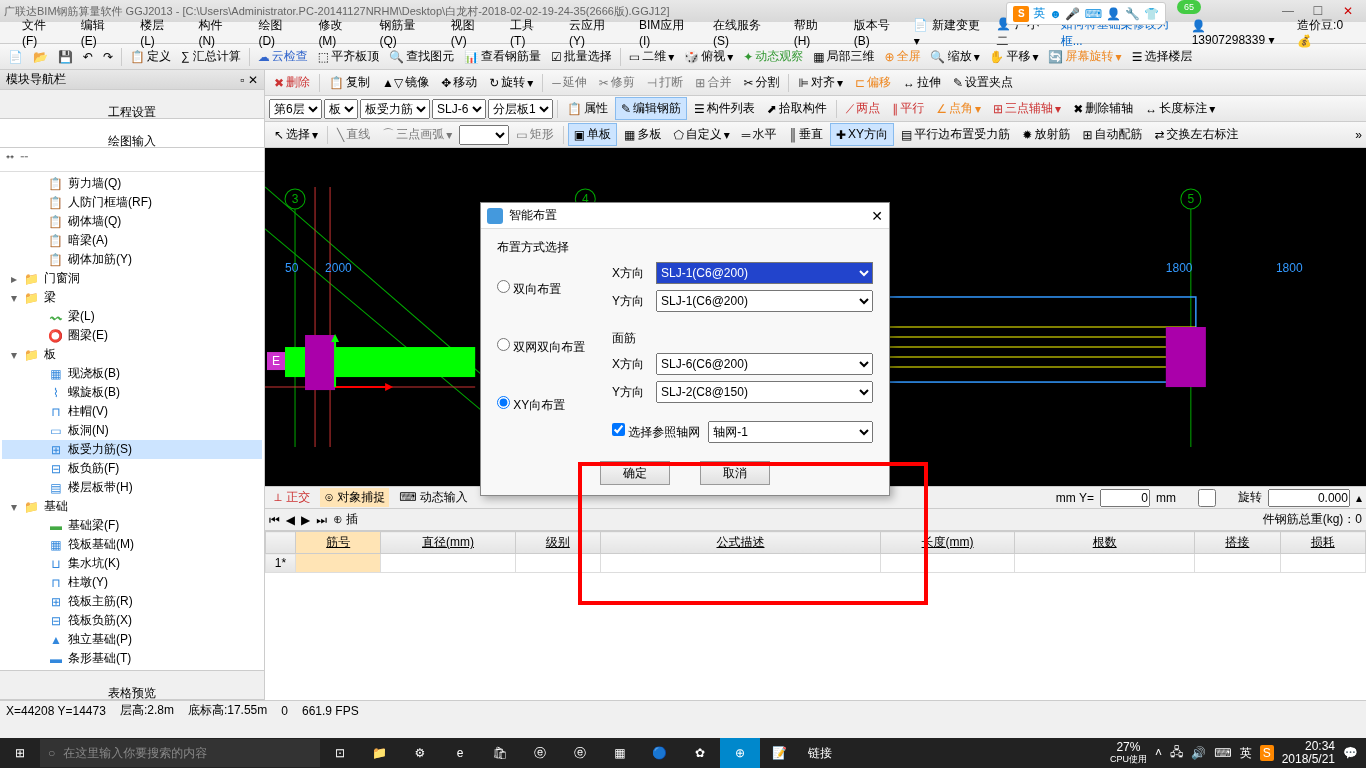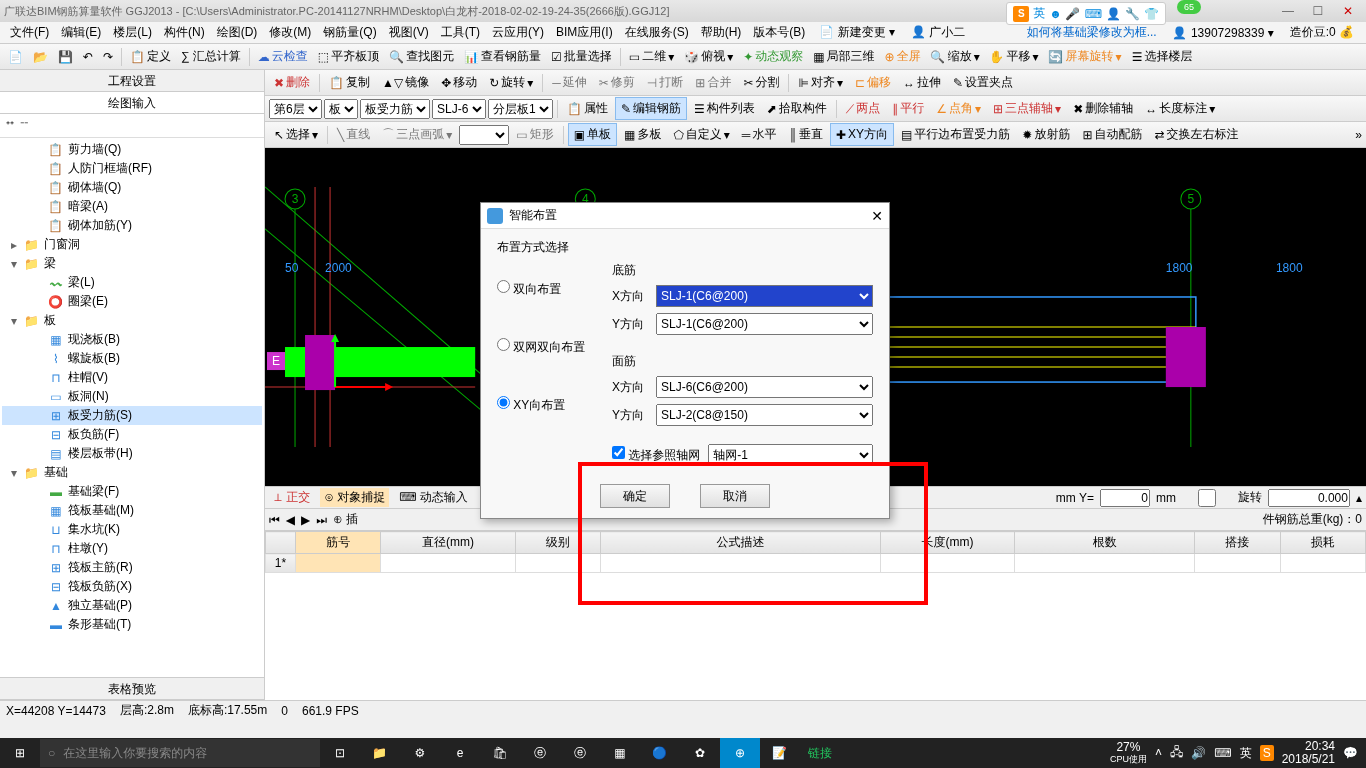--- a/index.html
+++ b/index.html
@@ -10,35 +10,35 @@
 .title-bar .win-controls { display: flex; gap: 2px; }
 .title-bar .win-btn { width: 28px; height: 18px; display: flex; align-items: center; justify-content: center; cursor: pointer; }
 .title-bar .win-btn.close { color: #c00; }
 
 .sogou-ime { position: absolute; top: 2px; right: 200px; display: flex; align-items: center; gap: 4px; background: #fff; border: 1px solid #ccc; padding: 2px 6px; border-radius: 3px; }
 .sogou-ime .s-icon { width: 16px; height: 16px; background: #ff8800; color: #fff; display: flex; align-items: center; justify-content: center; font-weight: bold; border-radius: 2px; font-size: 10px; }
 .sogou-ime span { color: #0088dd; }
 .sogou-badge { position: absolute; top: 0; right: 165px; width: 24px; height: 14px; background: #44cc44; color: #fff; border-radius: 7px; font-size: 9px; display: flex; align-items: center; justify-content: center; }
 
 .menu-bar { height: 22px; background: #f4f4f4; display: flex; align-items: center; padding: 0 4px; border-bottom: 1px solid #ccc; }
-.menu-bar .menu-item { padding: 2px 6px; cursor: pointer; }
+.menu-bar .menu-item { padding: 2px 6px; cursor: pointer; margin-left: 12px; }
 .menu-bar .spacer { flex: 1; }
 .menu-bar .right-item { padding: 2px 8px; color: #000; }
 .menu-bar .link { color: #0066cc; }
 
 .toolbar { height: 26px; background: linear-gradient(#f8f8f8, #e8e8e8); display: flex; align-items: center; padding: 0 4px; border-bottom: 1px solid #ccc; gap: 2px; }
 .toolbar .tb-btn { padding: 2px 4px; display: flex; align-items: center; gap: 2px; cursor: pointer; }
 .toolbar .tb-sep { width: 1px; height: 18px; background: #ccc; margin: 0 2px; }
 
 .main-area { display: flex; height: calc(100% - 138px); }
 
 .left-panel { width: 265px; background: #fff; border-right: 1px solid #ccc; display: flex; flex-direction: column; }
 .panel-header { height: 20px; background: linear-gradient(#e8e8e8, #d8d8d8); padding: 2px 6px; border-bottom: 1px solid #ccc; display: flex; align-items: center; }
 .panel-header .close-x { margin-left: auto; cursor: pointer; }
-.panel-tab { height: 22px; background: #f0f0f0; text-align: center; padding: 3px; border-bottom: 1px solid #ccc; cursor: pointer; }
+.panel-tab { height: 22px; background: #f0f0f0; text-align: center; padding: 14px; border-bottom: 1px solid #ccc; cursor: pointer; }
 .panel-tab.active { background: #fff; }
 .mini-tb { height: 24px; display: flex; align-items: center; padding: 2px 6px; gap: 6px; border-bottom: 1px solid #ddd; }
 .tree { flex: 1; overflow-y: auto; padding: 2px; }
 .tree-item { display: flex; align-items: center; padding: 1px 2px; gap: 4px; cursor: pointer; white-space: nowrap; }
 .tree-item.selected { background: #cce4ff; }
 .tree-item .indent { display: inline-block; }
 .tree-item .expand { width: 12px; text-align: center; color: #666; }
 .tree-item .icon { width: 16px; height: 14px; display: inline-flex; align-items: center; justify-content: center; }
 .tree-item .folder { color: #e8b828; }
 .tree-item .blue-ic { color: #3388dd; }
@@ -56,21 +56,21 @@
 .canvas-area { flex: 1; background: #000; position: relative; overflow: hidden; }
 .canvas-svg { width: 100%; height: 100%; }
 
 .coord-bar { height: 22px; background: #f0f0f0; border-top: 1px solid #ccc; display: flex; align-items: center; padding: 0 4px; gap: 6px; }
 .coord-bar .cb-item { padding: 1px 4px; }
 .coord-bar input { width: 50px; height: 18px; text-align: right; }
 
 .data-grid-bar { height: 22px; background: #f0f0f0; border-top: 1px solid #ccc; display: flex; align-items: center; padding: 0 4px; gap: 6px; }
 .data-grid { height: 170px; background: #fff; border-top: 1px solid #ccc; overflow: auto; }
 .data-grid table { border-collapse: collapse; width: 100%; }
-.data-grid th { background: linear-gradient(#f4f4f4,#e4e4e4); border: 1px solid #ccc; padding: 2px 12px; font-weight: normal; }
+.data-grid th { background: linear-gradient(#f4f4f4,#e4e4e4); border: 1px solid #ccc; padding: 2px 12px; font-weight: normal; text-decoration: underline; }
 .data-grid td { border: 1px solid #ddd; padding: 2px 6px; }
 .data-grid .row-hdr { background: linear-gradient(#f4f4f4,#e4e4e4); text-align: center; width: 30px; }
 .data-grid .col-jin { background: #ffe4b5; text-align: center; }
 
 .status-bar { height: 20px; background: #f0f0f0; border-top: 1px solid #ccc; display: flex; align-items: center; padding: 0 6px; gap: 14px; font-size: 11px; }
 .status-bar .flex { flex: 1; }
 
 .taskbar { position: absolute; bottom: 0; left: 0; right: 0; height: 30px; background: #222; display: flex; align-items: center; color: #fff; }
 .taskbar .start { width: 40px; height: 30px; display: flex; align-items: center; justify-content: center; }
 .taskbar .search-box { background: #333; height: 28px; width: 280px; display: flex; align-items: center; padding: 0 8px; color: #888; gap: 8px; }
@@ -169,20 +169,24 @@
   <span class="tb-btn ic-orange">⊕ <span>全屏</span></span>
   <span class="tb-btn">🔍 <span>缩放</span> ▾</span>
   <span class="tb-btn">✋ <span>平移</span> ▾</span>
   <span class="tb-btn ic-orange">🔄 <span>屏幕旋转</span> ▾</span>
   <span class="tb-btn">☰ <span>选择楼层</span></span>
 </div>
 
 <div class="main-area">
 
   <div class="left-panel">
+    <div class="panel-header">
+      <span>模块导航栏</span>
+      <span class="close-x">▫ ✕</span>
+    </div>
     <div class="panel-tab">工程设置</div>
     <div class="panel-tab active">绘图输入</div>
     <div class="mini-tb">
       <span>⁺⁺</span>
       <span>⁻⁻</span>
     </div>
     <div class="tree" id="tree-container">
         <div class="tree-item">
           <span class="indent" style="width:24px"></span>
           <span class="expand"></span>
@@ -534,21 +538,20 @@
     <span class="dlg-close">✕</span>
   </div>
   <div class="dialog-body">
     <div class="dlg-group-title">布置方式选择</div>
     <div class="dlg-radio-col">
       <label><input type="radio" name="m" style=""> <span>双向布置</span></label>
       <label><input type="radio" name="m" style=""> <span>双网双向布置</span></label>
       <label><input type="radio" name="m" checked="" style=""> <span>XY向布置</span></label>
     </div>
     <div class="dlg-fields">
-      <div class="dlg-section-label">底筋</div>
       <div class="dlg-row">
           <label>X方向</label>
           <select class="hl"><option>SLJ-1(C6@200)</option></select>
         </div>
       <div class="dlg-row">
           <label>Y方向</label>
           <select><option>SLJ-1(C6@200)</option></select>
         </div>
       <div class="dlg-section-label" style="margin-top:18px">面筋</div>
       <div class="dlg-row">
@@ -585,21 +588,21 @@
     <div class="tb-app">⚙</div>
     <div class="tb-app">e</div>
     <div class="tb-app">🛍</div>
     <div class="tb-app">ⓔ</div>
     <div class="tb-app">ⓔ</div>
     <div class="tb-app">▦</div>
     <div class="tb-app">🔵</div>
     <div class="tb-app">✿</div>
     <div class="tb-app" style="background:#0088cc">⊕</div>
     <div class="tb-app">📝</div>
-    <div class="tb-app" style="color:#22c55e">链接</div>
+    <div class="tb-app" style="color:#ffffff">链接</div>
   </div>
   <div class="tray">
     <div style="text-align:center;line-height:1.1">
         <div>27%</div>
         <div style="font-size:9px">CPU使用</div>
       </div>
     <span>˄</span>
     <span>🖧</span>
     <span>🔊</span>
     <span>⌨</span>

